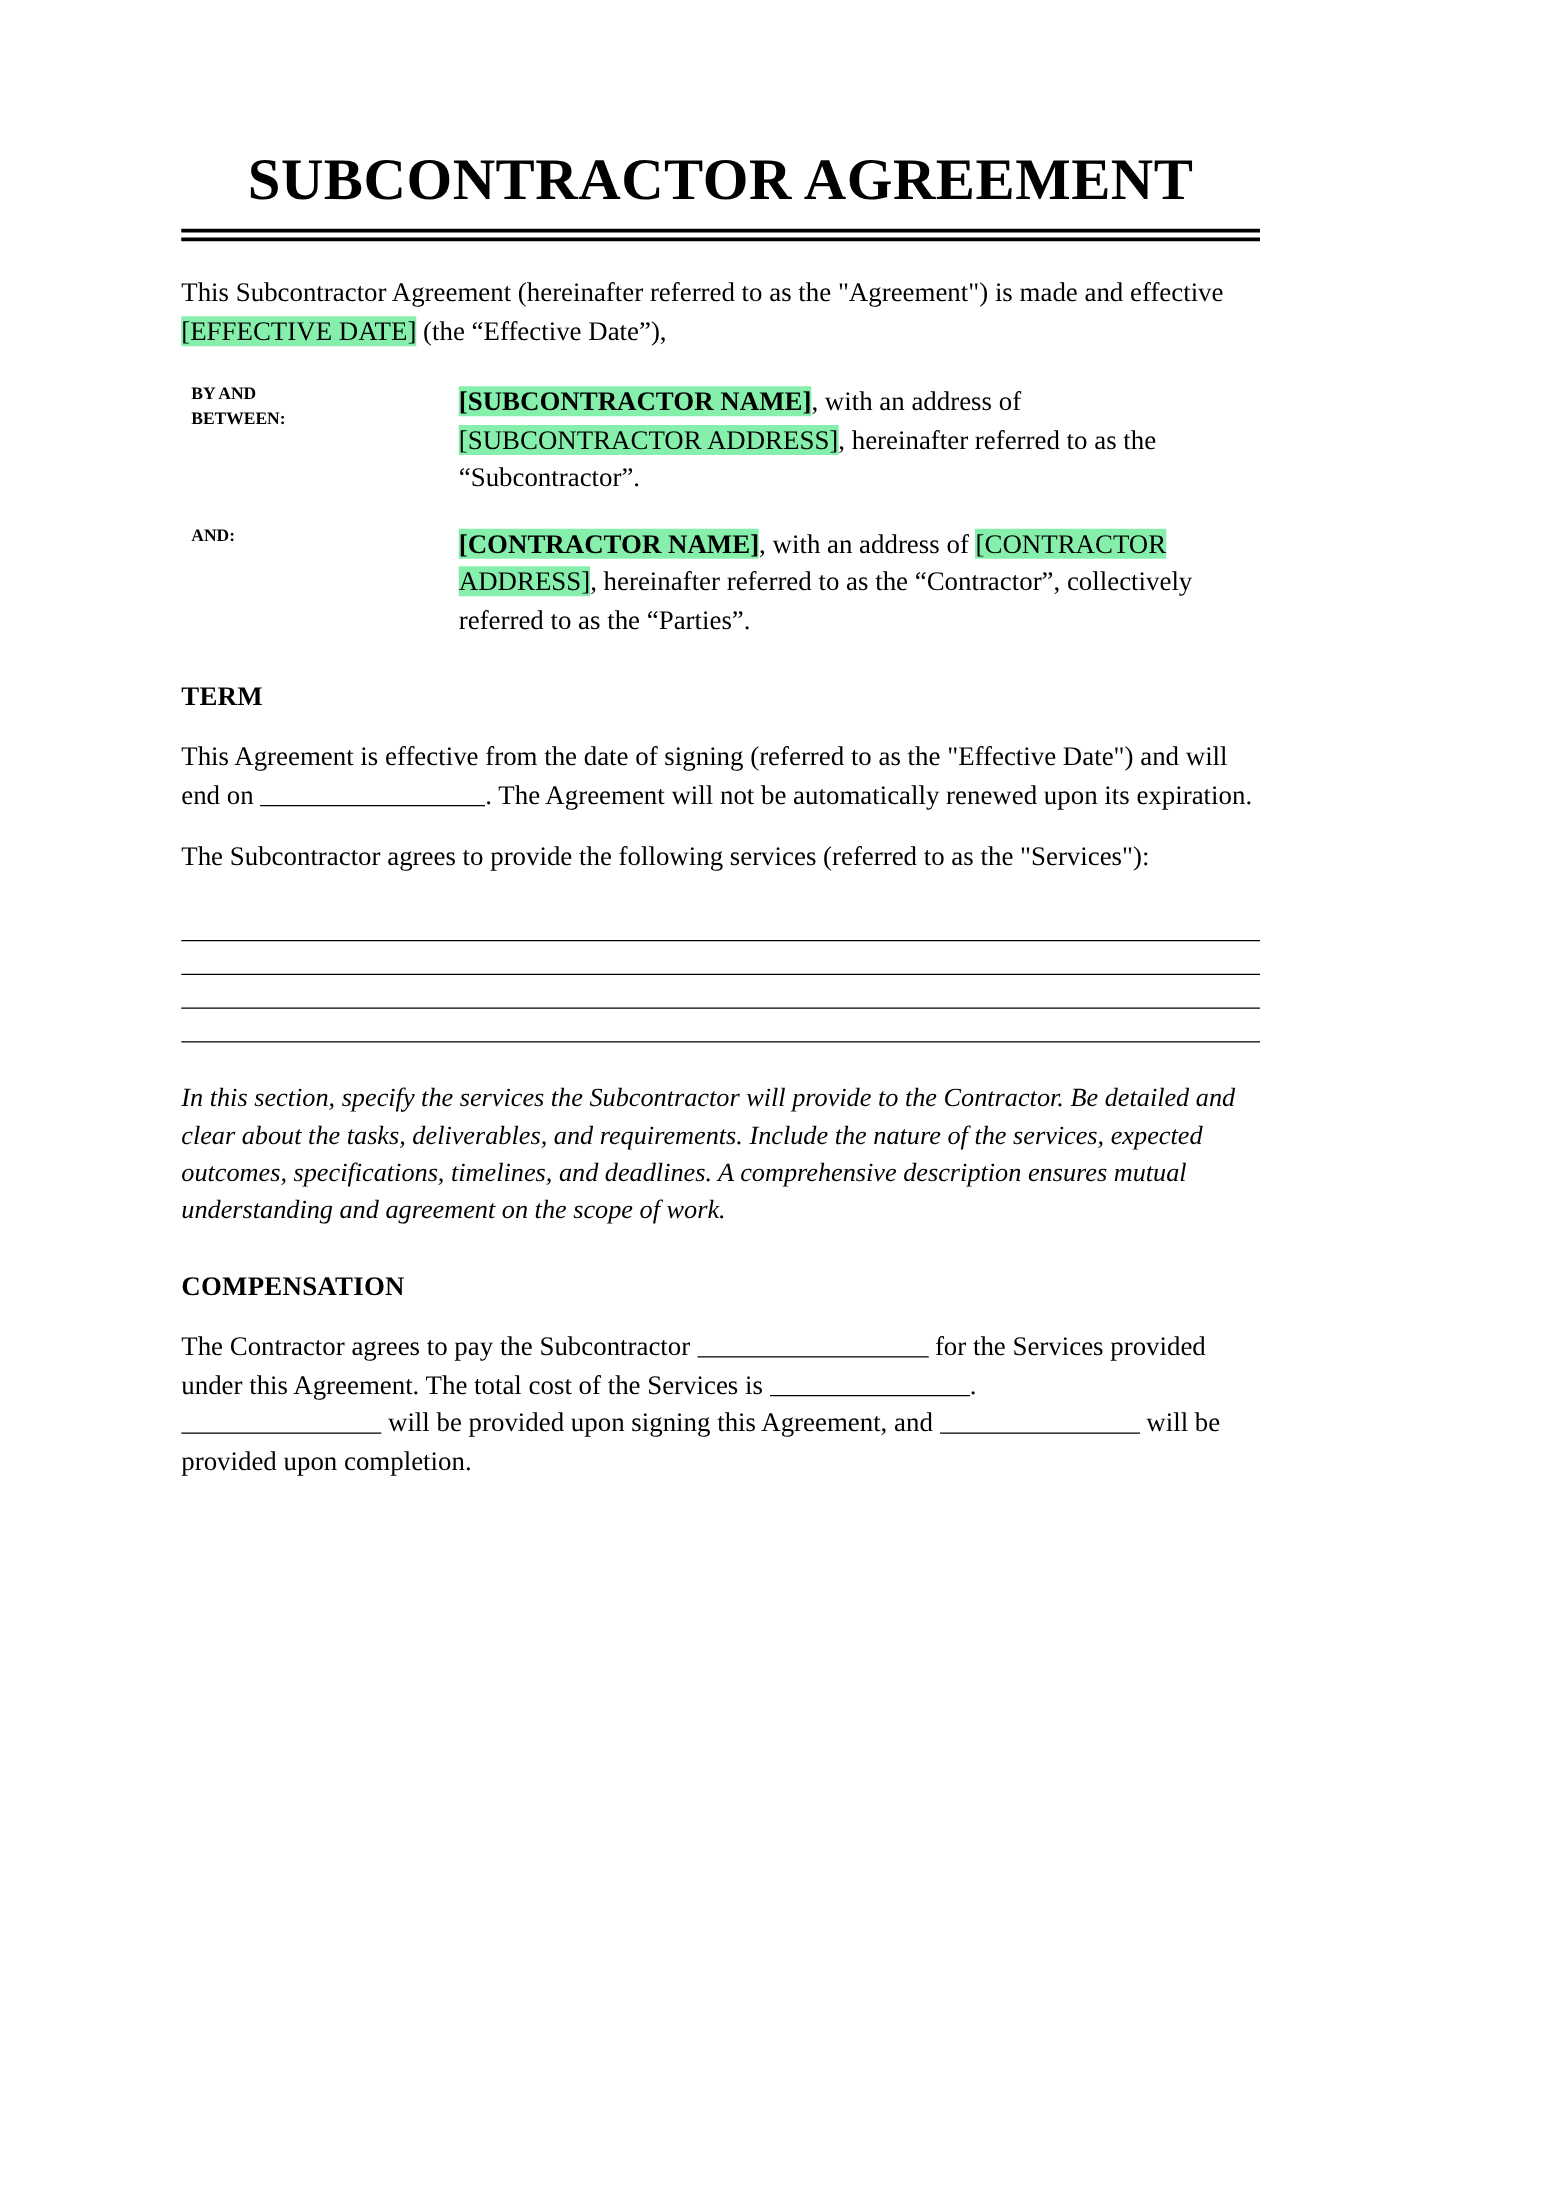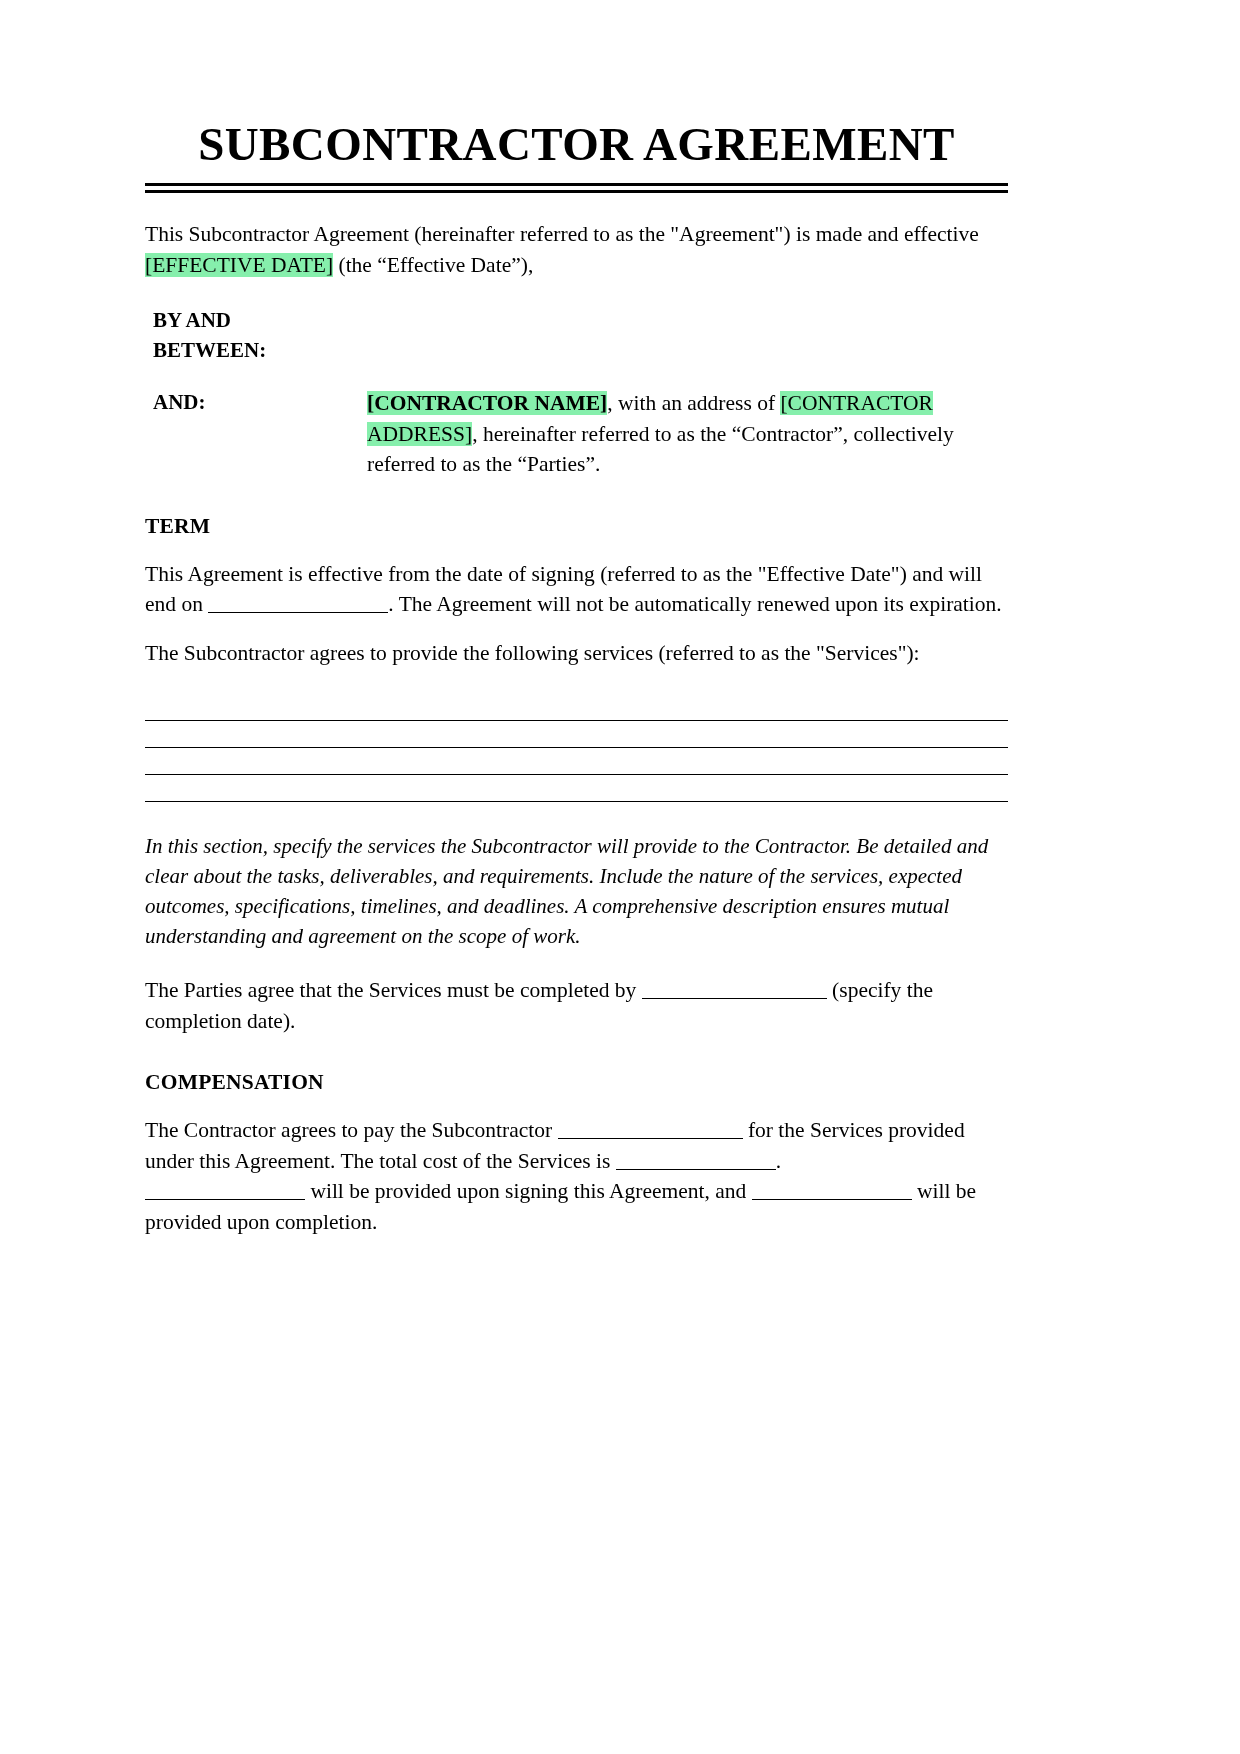--- a/index.html
+++ b/index.html
@@ -53,21 +53,21 @@
     font-weight: bold;
   }
   .party-row {
     display: flex;
     margin-bottom: 22px;
   }
   .party-label {
     width: 222px;
     flex: 0 0 222px;
     font-weight: bold;
-    font-size: 21px;
+    font-size: 14px;
     line-height: 1.42;
     padding-left: 8px;
     box-sizing: border-box;
   }
   .party-body {
     flex: 1 1 auto;
     font-size: 21.5px;
     line-height: 1.42;
   }
   h2.section {
@@ -107,20 +107,23 @@
 
   <h1 class="doc-title">SUBCONTRACTOR AGREEMENT</h1>
   <div class="rule-double"></div>
 
   <p class="intro">
     <span>This Subcontractor Agreement (hereinafter referred to as the "Agreement") is made and effective </span><span class="hl">[EFFECTIVE DATE]</span><span> (the “Effective Date”),</span>
   </p>
 
   <div class="party-row">
     <div class="party-label">BY AND<br>BETWEEN:</div>
+    <div class="party-body">
+      <span class="hl b">[SUBCONTRACTOR NAME]</span><span>, with an address of </span><span class="hl">[SUBCONTRACTOR ADDRESS]</span><span>, hereinafter referred to as the “Subcontractor”.</span>
+    </div>
   </div>
 
   <div class="party-row">
     <div class="party-label">AND:</div>
     <div class="party-body">
       <span class="hl b">[CONTRACTOR NAME]</span><span>, with an address of </span><span class="hl">[CONTRACTOR ADDRESS]</span><span>, hereinafter referred to as the “Contractor”, collectively referred to as the “Parties”.</span>
     </div>
   </div>
 
   <h2 class="section">TERM</h2>
@@ -132,23 +135,20 @@
 
   <div class="blank-lines">
     <div class="blank-line"></div>
     <div class="blank-line"></div>
     <div class="blank-line"></div>
     <div class="blank-line"></div>
   </div>
 
   <p class="note">In this section, specify the services the Subcontractor will provide to the Contractor. Be detailed and clear about the tasks, deliverables, and requirements. Include the nature of the services, expected outcomes, specifications, timelines, and deadlines. A comprehensive description ensures mutual understanding and agreement on the scope of work.</p>
 
-  <p>
-    <span>The Parties agree that the Services must be completed by </span><span class="fill md"></span><span> (specify the completion date).</span>
-  </p>
 
   <h2 class="section">COMPENSATION</h2>
   <p>
     <span>The Contractor agrees to pay the Subcontractor </span><span class="fill md"></span><span> for the Services provided under this Agreement. The total cost of the Services is </span><span class="fill sm"></span><span>.</span><br>
     <span class="fill sm"></span><span> will be provided upon signing this Agreement, and </span><span class="fill sm"></span><span> will be provided upon completion.</span>
   </p>
 
 
 </div>
 

